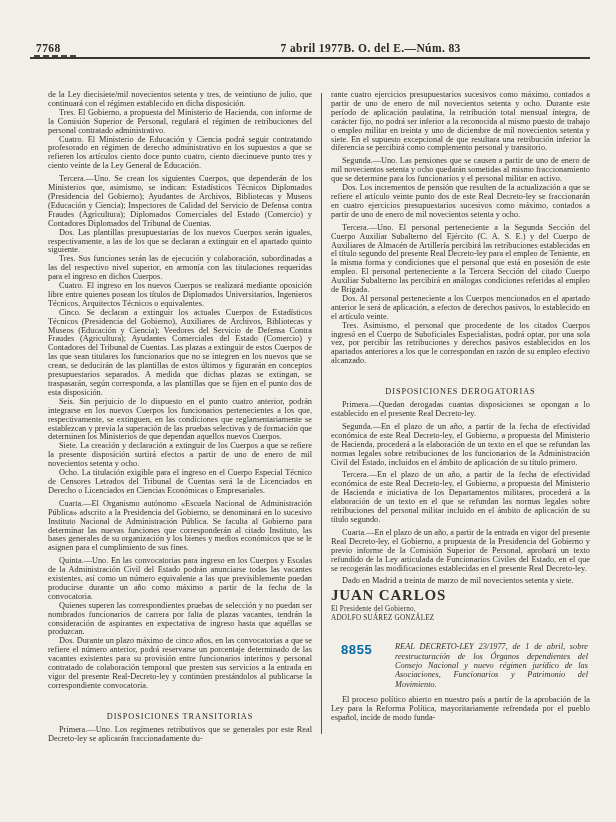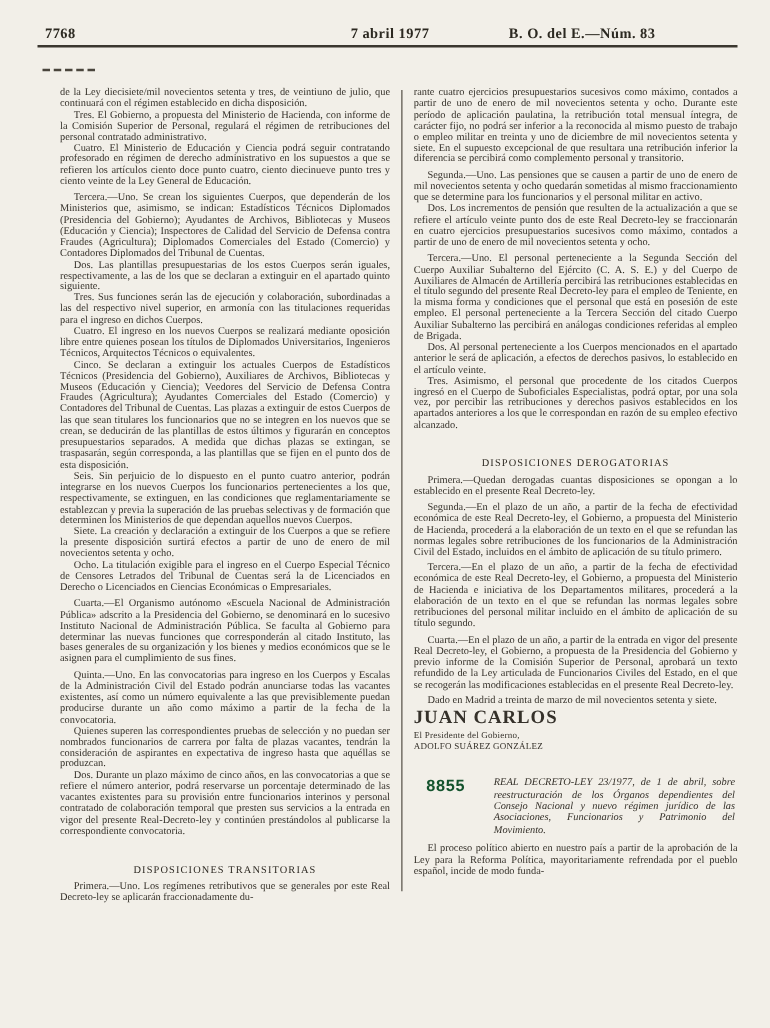--- a/index.html
+++ b/index.html
@@ -5,46 +5,46 @@
   html,body{margin:0;padding:0;background:#e8e5de;}
   .page{
     width:616px;height:822px;position:relative;overflow:hidden;
     background:#f2efe8;
     color:#35312a;
     font-family:"Liberation Serif","DejaVu Serif",serif;
   }
   
   .hdr{
     display:grid;grid-template-columns:1fr auto 1fr;align-items:end;
-    padding:21px 28px 0 36px;
+    padding:42px 28px 0 36px;
     font-weight:bold;font-size:11.5px;letter-spacing:0.4px;color:#2c2921;
   }
   .hdr .date{text-align:center;}
-  .hdr .issue{text-align:center;}
+  .hdr .issue{text-align:left;}
   .rule{margin:3px 26px 0 30px;border-top:2px solid #3b372f;}
   .pg-dash{position:absolute;left:34px;top:55px;width:42px;border-top:2px dashed #4a453c;}
   
   .columns{display:flex;align-items:stretch;padding:32px 26px 0 48px;}
   .col{overflow:hidden;}
   .col.left{flex:0 0 264px;}
   .col.right{flex:1;}
   .divider{flex:0 0 1px;background:#5a554b;margin:2px 9px 10px 9px;}
   
   .col p{margin:0;text-align:justify;text-indent:11px;font-size:8.3px;line-height:8.9px;}
   .col p.p0{text-indent:0;}
   .col p.gap{margin-top:4px;}
   .col p.heading{text-align:center;text-indent:0;letter-spacing:0.9px;margin:22px 0 4px;color:#2f2b24;}
   .col p.sig{text-align:left;text-indent:0;padding-right:26px;margin-top:5px;font-weight:bold;font-size:15px;letter-spacing:0.8px;}
   .col p.byline{font-size:7.2px;line-height:8.6px;white-space:pre-line;text-indent:0;margin-top:5px;letter-spacing:0.2px;}
   
   .entry{display:flex;margin-top:20px;margin-bottom:7px;}
   .entry-num{
     flex:0 0 54px;padding-left:10px;
     font-family:"Liberation Sans","DejaVu Sans",sans-serif;
-    font-weight:bold;font-size:13px;letter-spacing:0.6px;color:#14532d;
+    font-weight:bold;font-size:13px;letter-spacing:0.6px;color:#0369a1;
   }
   .entry-title{
     flex:1;font-style:italic;text-align:justify;
     font-size:8.3px;line-height:9.3px;padding-right:2px;
   }
 </style>
 </head>
 <body>
 
 <div class="page">
@@ -55,21 +55,21 @@
   </div>
   <div class="rule"></div>
   <div class="pg-dash"></div>
 
   <div class="columns">
     <section class="col left">
         <p class="p0">de la Ley diecisiete/mil novecientos setenta y tres, de veintiuno de julio, que continuará con el régimen establecido en dicha disposición.</p>
         <p class="p">Tres. El Gobierno, a propuesta del Ministerio de Hacienda, con informe de la Comisión Superior de Personal, regulará el régimen de retribuciones del personal contratado administrativo.</p>
         <p class="p">Cuatro. El Ministerio de Educación y Ciencia podrá seguir contratando profesorado en régimen de derecho administrativo en los supuestos a que se refieren los artículos ciento doce punto cuatro, ciento diecinueve punto tres y ciento veinte de la Ley General de Educación.</p>
         <p class="p gap">Tercera.—Uno. Se crean los siguientes Cuerpos, que dependerán de los Ministerios que, asimismo, se indican: Estadísticos Técnicos Diplomados (Presidencia del Gobierno); Ayudantes de Archivos, Bibliotecas y Museos (Educación y Ciencia); Inspectores de Calidad del Servicio de Defensa contra Fraudes (Agricultura); Diplomados Comerciales del Estado (Comercio) y Contadores Diplomados del Tribunal de Cuentas.</p>
-        <p class="p">Dos. Las plantillas presupuestarias de los estos Cuerpos serán iguales, respectivamente, a las de los que se declaran a extinguir en el apartado quinto siguiente.</p>
+        <p class="p">Dos. Las plantillas presupuestarias de los nuevos Cuerpos serán iguales, respectivamente, a las de los que se declaran a extinguir en el apartado quinto siguiente.</p>
         <p class="p">Tres. Sus funciones serán las de ejecución y colaboración, subordinadas a las del respectivo nivel superior, en armonía con las titulaciones requeridas para el ingreso en dichos Cuerpos.</p>
         <p class="p">Cuatro. El ingreso en los nuevos Cuerpos se realizará mediante oposición libre entre quienes posean los títulos de Diplomados Universitarios, Ingenieros Técnicos, Arquitectos Técnicos o equivalentes.</p>
         <p class="p">Cinco. Se declaran a extinguir los actuales Cuerpos de Estadísticos Técnicos (Presidencia del Gobierno), Auxiliares de Archivos, Bibliotecas y Museos (Educación y Ciencia); Veedores del Servicio de Defensa Contra Fraudes (Agricultura); Ayudantes Comerciales del Estado (Comercio) y Contadores del Tribunal de Cuentas. Las plazas a extinguir de estos Cuerpos de las que sean titulares los funcionarios que no se integren en los nuevos que se crean, se deducirán de las plantillas de estos últimos y figurarán en conceptos presupuestarios separados. A medida que dichas plazas se extingan, se traspasarán, según corresponda, a las plantillas que se fijen en el punto dos de esta disposición.</p>
         <p class="p">Seis. Sin perjuicio de lo dispuesto en el punto cuatro anterior, podrán integrarse en los nuevos Cuerpos los funcionarios pertenecientes a los que, respectivamente, se extinguen, en las condiciones que reglamentariamente se establezcan y previa la superación de las pruebas selectivas y de formación que determinen los Ministerios de que dependan aquellos nuevos Cuerpos.</p>
         <p class="p">Siete. La creación y declaración a extinguir de los Cuerpos a que se refiere la presente disposición surtirá efectos a partir de uno de enero de mil novecientos setenta y ocho.</p>
         <p class="p">Ocho. La titulación exigible para el ingreso en el Cuerpo Especial Técnico de Censores Letrados del Tribunal de Cuentas será la de Licenciados en Derecho o Licenciados en Ciencias Económicas o Empresariales.</p>
         <p class="p gap">Cuarta.—El Organismo autónomo «Escuela Nacional de Administración Pública» adscrito a la Presidencia del Gobierno, se denominará en lo sucesivo Instituto Nacional de Administración Pública. Se faculta al Gobierno para determinar las nuevas funciones que corresponderán al citado Instituto, las bases generales de su organización y los bienes y medios económicos que se le asignen para el cumplimiento de sus fines.</p>
         <p class="p gap">Quinta.—Uno. En las convocatorias para ingreso en los Cuerpos y Escalas de la Administración Civil del Estado podrán anunciarse todas las vacantes existentes, así como un número equivalente a las que previsiblemente puedan producirse durante un año como máximo a partir de la fecha de la convocatoria.</p>
         <p class="p">Quienes superen las correspondientes pruebas de selección y no puedan ser nombrados funcionarios de carrera por falta de plazas vacantes, tendrán la consideración de aspirantes en expectativa de ingreso hasta que aquéllas se produzcan.</p>
         <p class="p">Dos. Durante un plazo máximo de cinco años, en las convocatorias a que se refiere el número anterior, podrá reservarse un porcentaje determinado de las vacantes existentes para su provisión entre funcionarios interinos y personal contratado de colaboración temporal que presten sus servicios a la entrada en vigor del presente Real-Decreto-ley y continúen prestándolos al publicarse la correspondiente convocatoria.</p>

